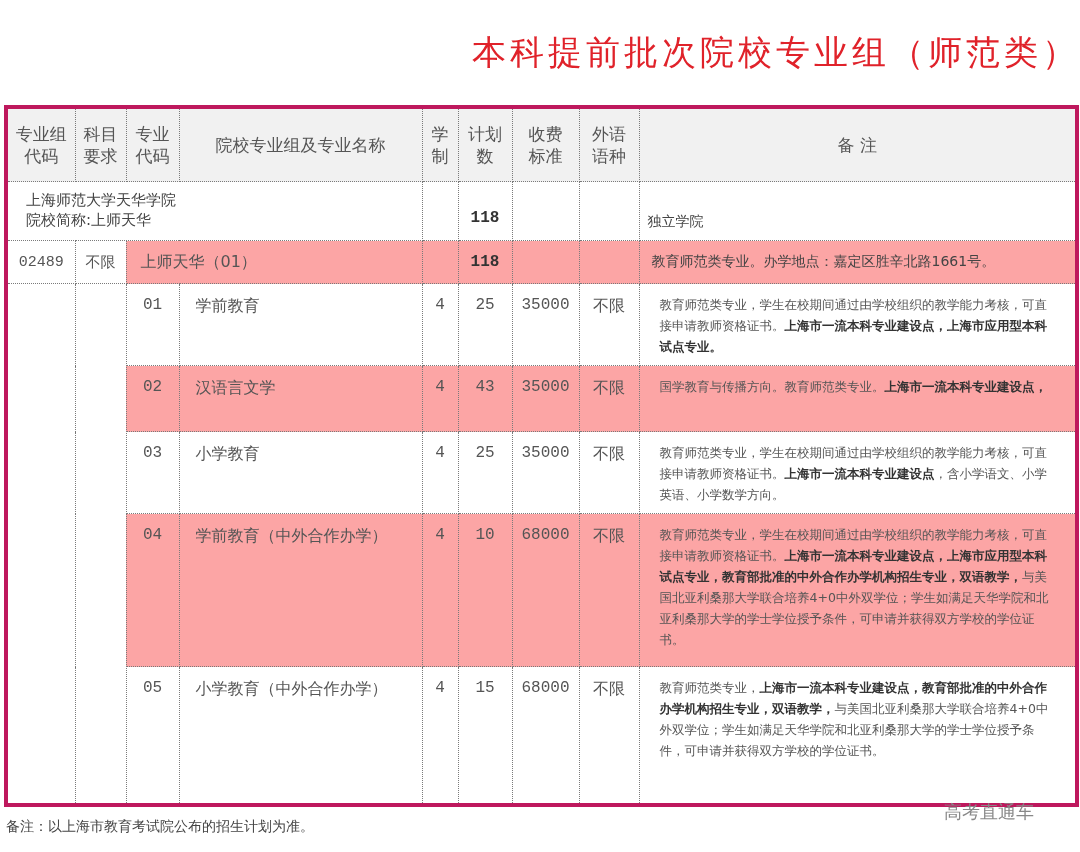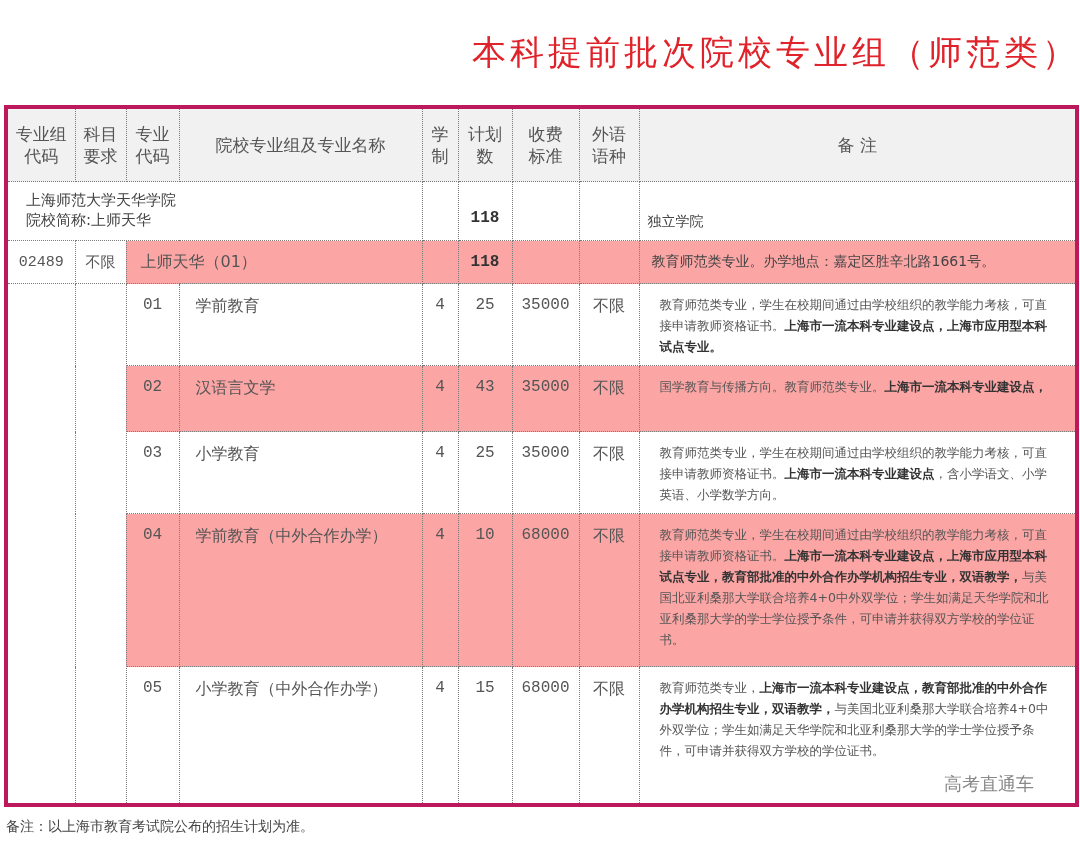--- a/index.html
+++ b/index.html
@@ -14,21 +14,21 @@
                   line-height: 22px; vertical-align: middle; text-align: center; height: 72px; }
   .c-num { text-align: center; font-size: 16px; color: #555; font-family: Liberation Mono, monospace; }
   .bold { font-weight: bold; color: #333; }
   .grey { background: #fca5a5; }
   .cell-pad { padding-top: 12px !important; }
   .school { font-size: 15px; line-height: 20px; padding: 8px 0 0 18px !important; color: #444; }
   .note { font-size: 12.5px; line-height: 21px; color: #555; padding: 10px 20px 6px 20px !important; text-align: left; }
   .note b { color: #333; }
   .major-name { font-size: 16px; color: #555; padding-left: 16px !important; padding-top: 12px !important; }
   .footer { position: absolute; left: 6px; top: 818px; font-size: 14px; color: #444; }
-  .watermark { position: absolute; left: 944px; top: 772px; font-size: 18px; color: #888; }
+  .watermark { position: absolute; left: 944px; top: 800px; font-size: 18px; color: #888; }
 </style>
 </head>
 <body>
 
 <div class="title">本科提前批次院校专业组（师范类）</div>
 
 <table class="plan">
   <colgroup>
     <col style="width:69px">
       <col style="width:51px">

